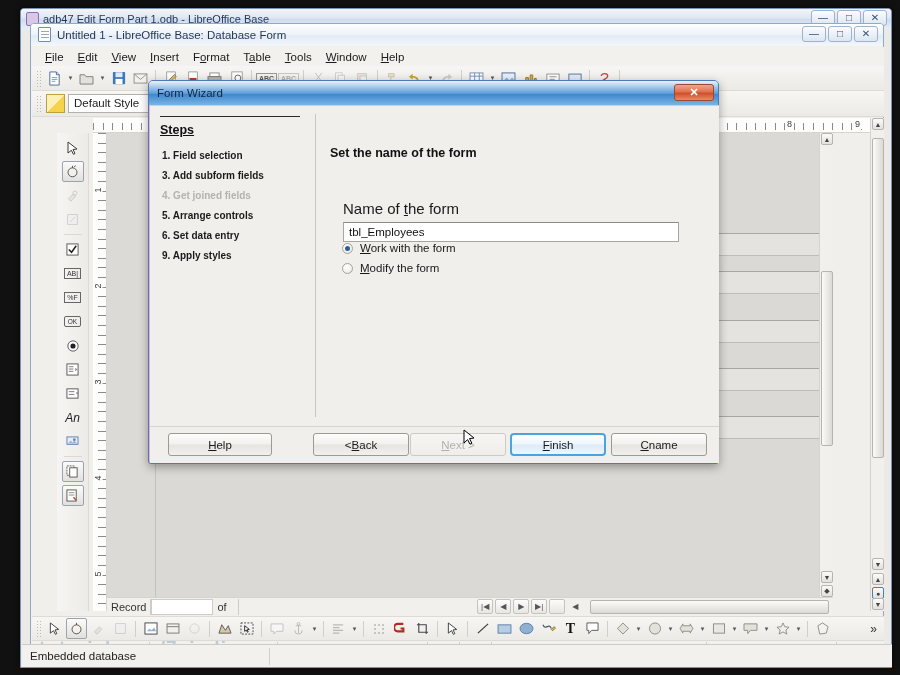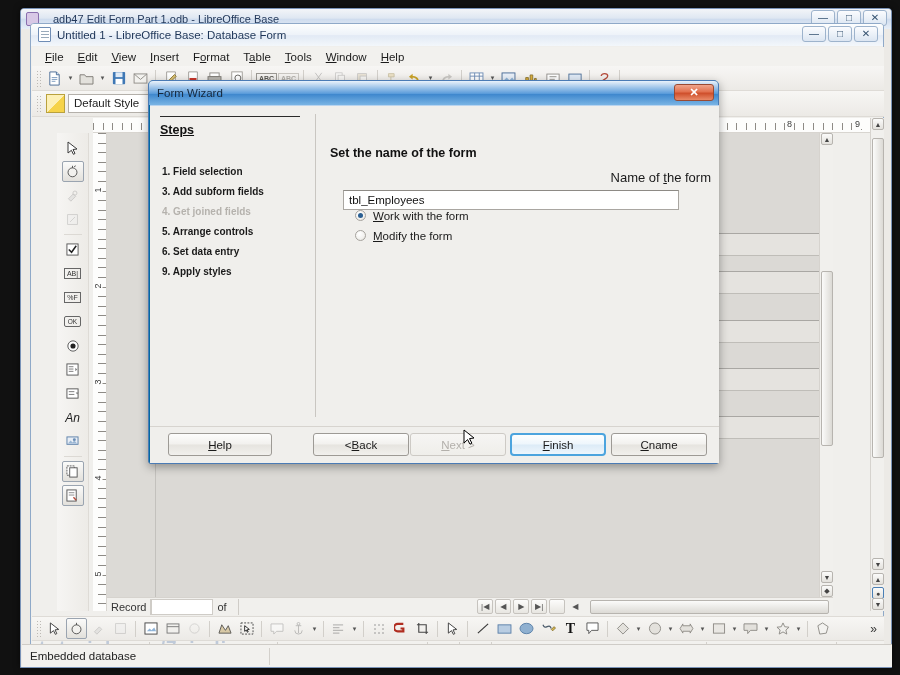--- a/index.html
+++ b/index.html
@@ -21,21 +21,21 @@
     border: 1px solid #7a93b8;
     border-radius: 4px 4px 0 0;
     box-shadow: 0 0 6px rgba(0,0,0,.6);
   }
   #base-titlebar {
     position: absolute; left: 0; top: 0; width: 100%; height: 20px;
     background: linear-gradient(to bottom,#f3f5f8 0%,#dfe7f2 45%,#cfdcee 52%,#e7eef7 100%);
     border-radius: 3px 3px 0 0;
     color: #23395b;
     font-size: 11px;
-    padding-left: 32px;
+    padding-left: 22px;
     line-height: 20px;
     white-space: nowrap;
     overflow: hidden;
   }
   #base-titlebar .icon-doc {
     position: absolute; left: 5px; top: 3px; width: 13px; height: 14px;
     background: #d8c8e6; border: 1px solid #8a6fae; border-radius: 2px;
   }
   .wbtns { position: absolute; top: 1px; display: flex; gap: 2px; }
   .wbtn {
@@ -222,21 +222,21 @@
   
   #watermark {
     position: absolute; left: 18px; top: 628px; width: 420px; height: 26px;
     color: rgba(150,170,200,.55); font-size: 19px; font-weight: bold;
     letter-spacing: 1px; pointer-events: none; white-space: nowrap;
   }
 
   
   #wizard {
     position: absolute; left: 148px; top: 80px; width: 571px; height: 384px;
-    background: #0369a1;
+    background: #f9a8d4;
     border: 1px solid #4b7bb5;
     border-radius: 5px 5px 3px 3px;
     box-shadow: 0 3px 10px rgba(0,0,0,.35);
   }
   #wiz-title {
     position: absolute; left:0; top:0; width:100%; height: 24px;
     background: linear-gradient(to bottom,#eaf2fb 0%,#b9d4ef 18%,#5c9ddb 52%,#3d86cd 54%,#79b4e4 100%);
     border-radius: 4px 4px 0 0;
     color: #15283d; font-size: 11.5px; line-height: 24px; padding-left: 8px;
   }
@@ -248,35 +248,35 @@
   }
   #wiz-body { position: absolute; left: 1px; top: 24px; width: 569px; height: 358px;
               background: #f0efec; border-top: 1px solid #b9d4ef; }
 
   #wiz-steps {
     position: absolute; left: 8px; top: 8px; width: 158px; height: 303px;
     background: #f0efec; border-right: 1px solid #c9c6c1;
   }
   #wiz-steps .rule { width: 140px; height: 1px; background: #2a2a2a; margin: 2px 0 6px 2px; }
   .steps-head { font-size: 12.5px; font-weight: bold; color: #111; text-decoration: underline;
-                margin-left: 2px; margin-bottom: 28px; }
+                margin-left: 2px; margin-bottom: 12px; }
   .step { font-size: 10px; color: #1a1a1a; margin: 0 0 7px 2px; padding: 1px 2px; display:inline-block;font-weight:bold;}
   .step.dim { color: #b5b2ad; }
   .step.sel { background: #2f93e8; color: #fff; }
 
   #wiz-content { position: absolute; left: 175px; top: 8px; width: 386px; height: 303px; }
   .wiz-h { font-size: 12.5px; font-weight: bold; color: #111; margin: 32px 0 0 5px; }
-  .wiz-sub { font-size: 13px; color: #1a1a1a; margin: 10px 0 5px 18px; text-align: right; }
+  .wiz-sub { font-size: 15px; color: #1a1a1a; margin: 40px 0 5px 18px; }
   .wiz-input {
     margin-left: 18px; width: 336px; height: 20px; background: #fff;
     border: 1px solid #a9a6a1; border-top-color:#8d8a85;
     font-size: 11.5px; line-height: 18px; padding-left: 5px; color: #111;
   }
   .wiz-q { font-size: 11.5px; color: #1a1a1a; margin: 30px 0 8px 5px; }
-  .radio-row { display: flex; margin-left: 30px; margin-bottom: 8px; }
+  .radio-row { display: flex; align-items: center; margin-left: 17px; margin-bottom: 8px; }
   .radio {
     width: 11px; height: 11px; border-radius: 50%;
     background: radial-gradient(circle at 38% 33%, #fff 0%, #f2f1ee 60%, #dcdad5 100%);
     border: 1px solid #a6a39e; margin-right: 7px; position: relative;
   }
   .radio.on::after {
     content:""; position:absolute; left: 2px; top: 2px; width: 5px; height: 5px;
     border-radius: 50%; background: #2b5f92;
   }
   .radio-label { font-size: 11.5px; color: #1a1a1a; }

